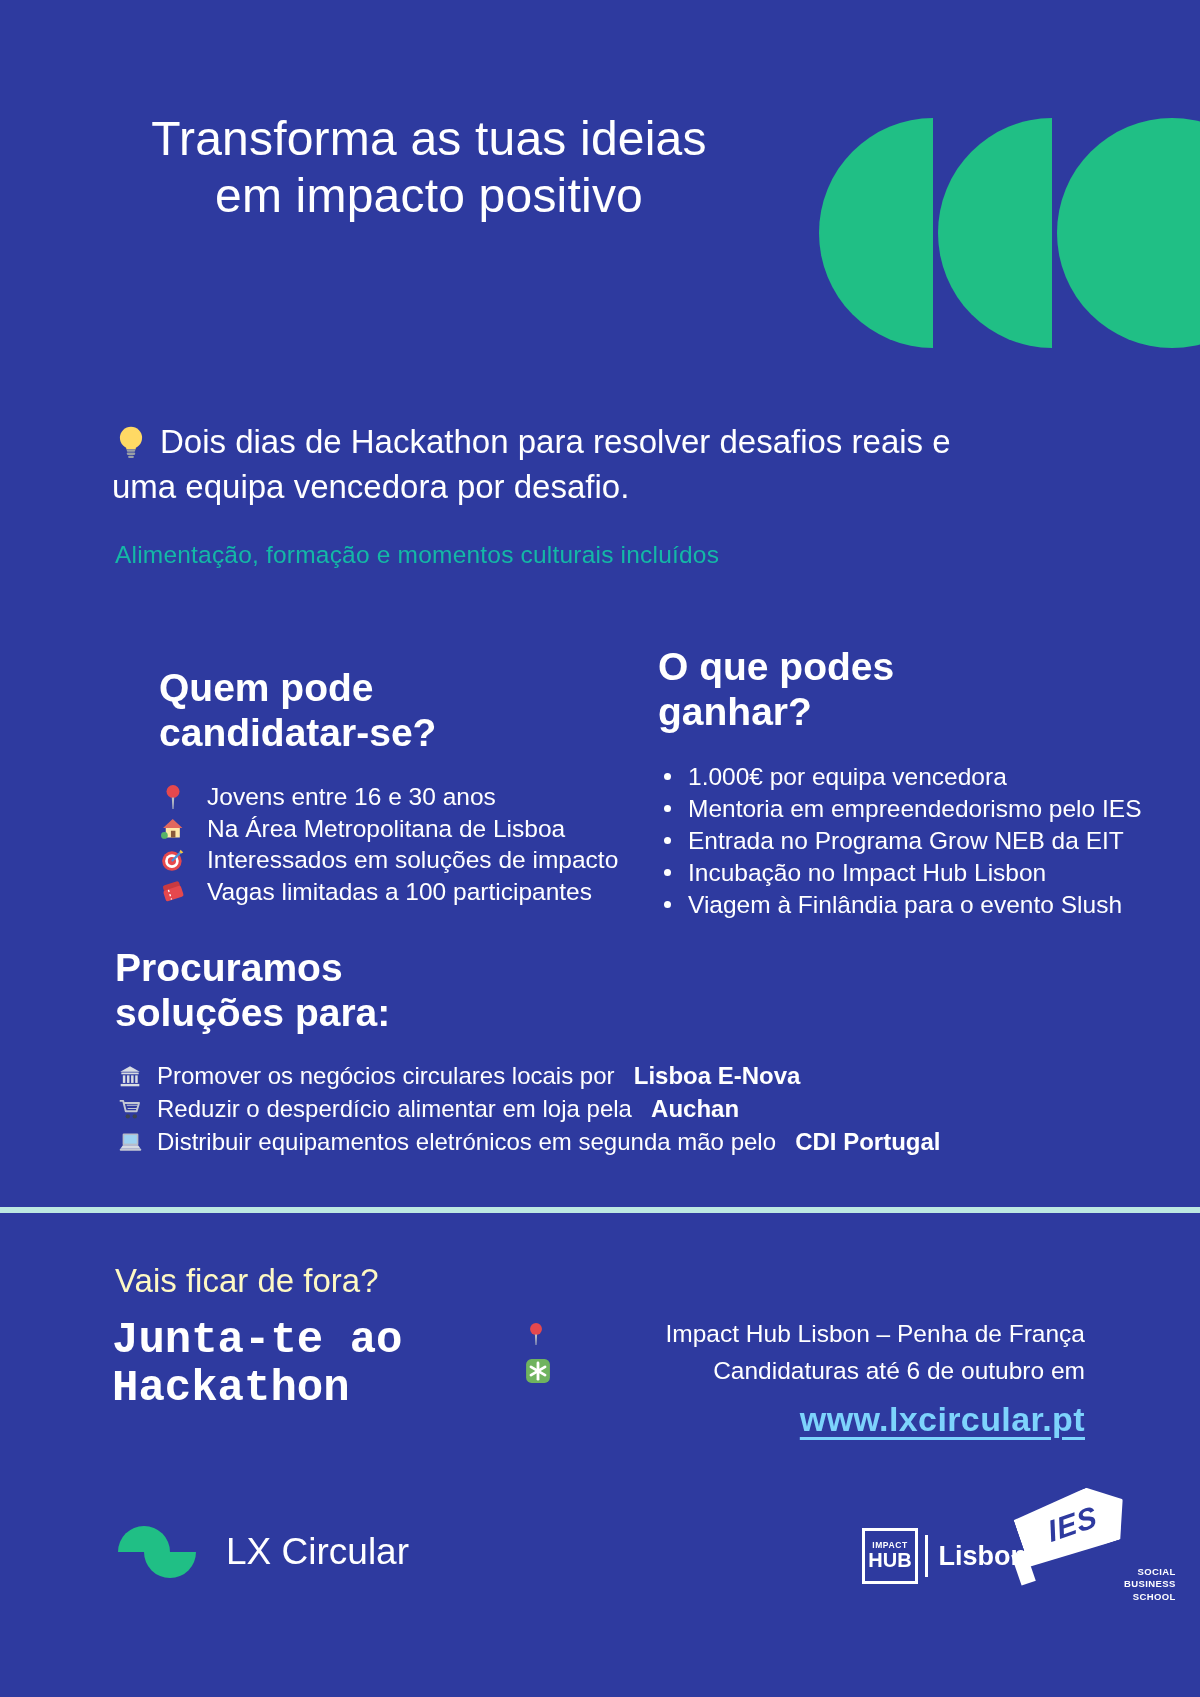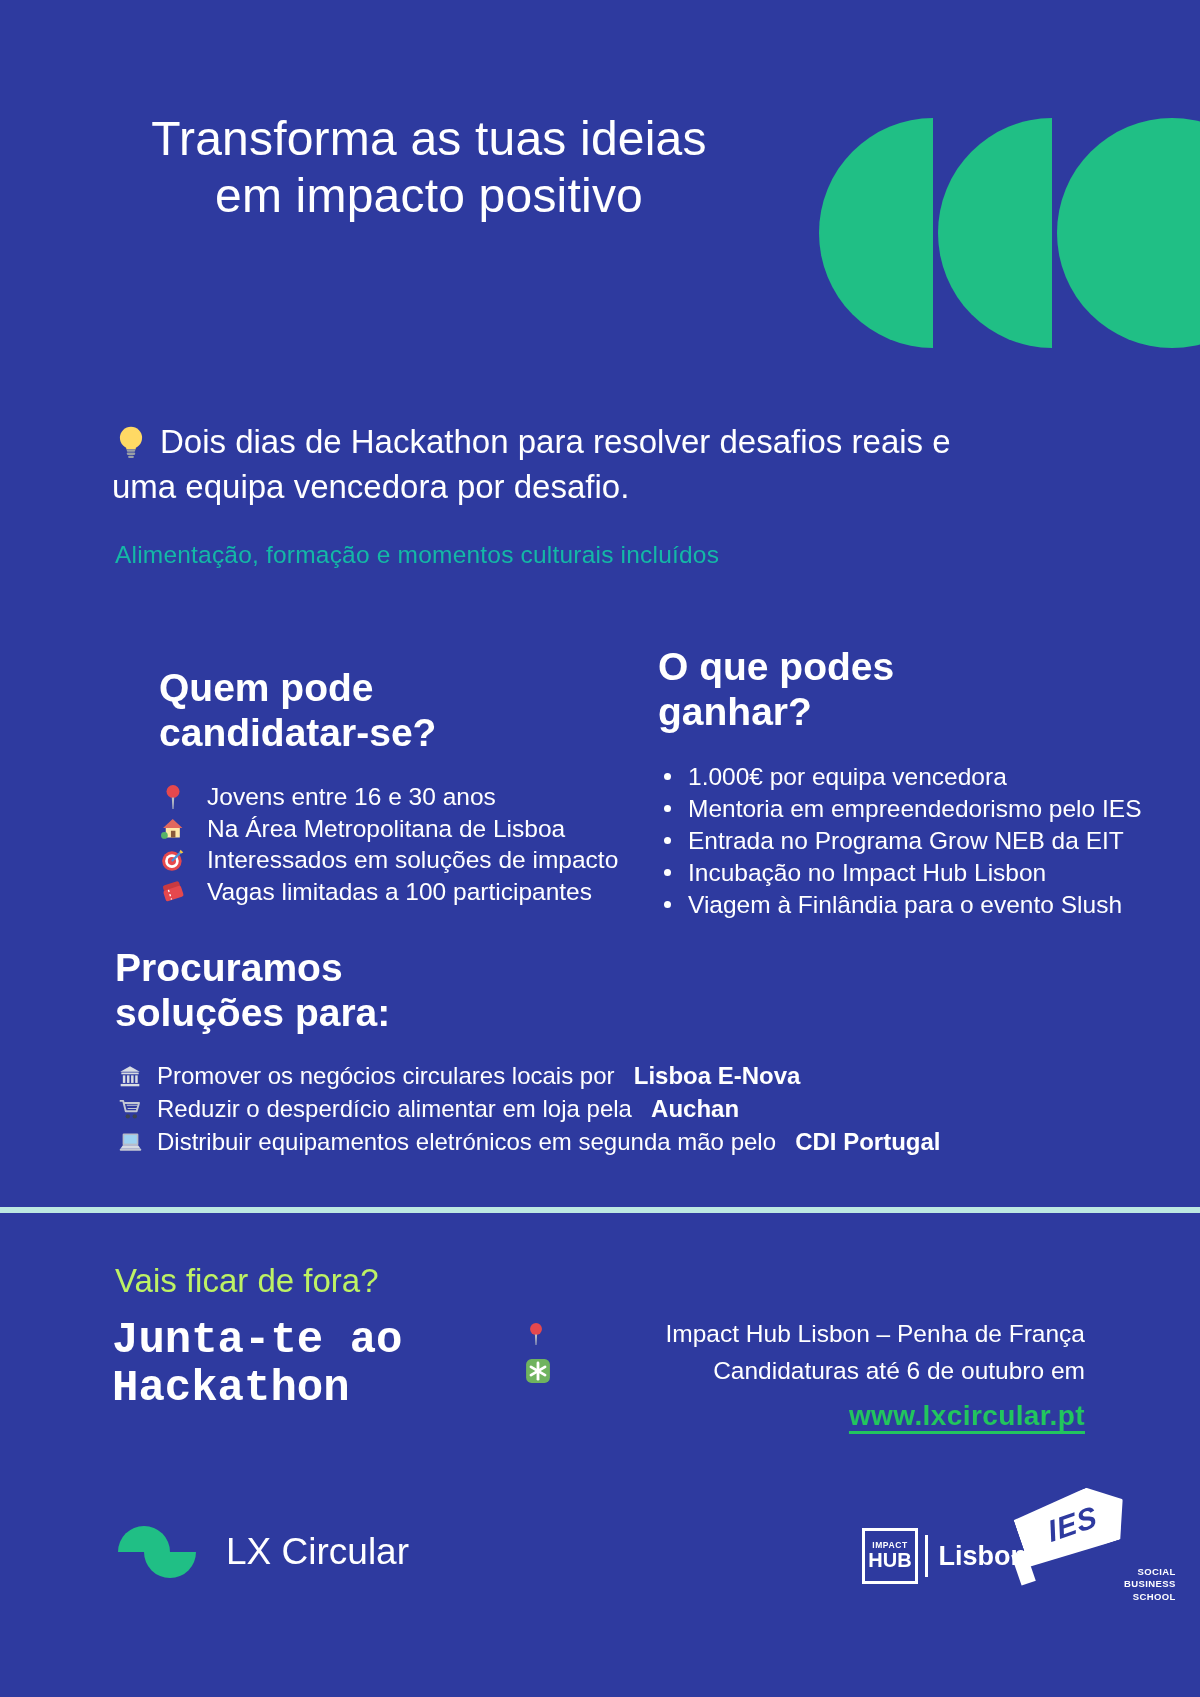--- a/index.html
+++ b/index.html
@@ -42,26 +42,26 @@
   
   .solutions{position:absolute;left:115px;top:946px;width:900px;}
   .solutions .col-heading{width:320px;}
   .sol-list{margin-top:24px;}
   .sol-row{display:flex;align-items:center;gap:12px;height:33px;font-size:24px;}
   .sol-row .icon{width:30px;display:flex;justify-content:center;flex:0 0 30px;}
   .partner{font-weight:700;margin-left:.3em;}
   
   .divider{position:absolute;left:0;top:1207px;width:1200px;height:6px;background:var(--divider);}
   
-  .kicker{position:absolute;left:115px;top:1262px;font-size:33px;font-weight:400;color:#bef264;}
+  .kicker{position:absolute;left:115px;top:1262px;font-size:33px;font-weight:400;color:#fef9c3;}
   .cta{position:absolute;left:112px;top:1316px;width:440px;font-size:44px;font-weight:600;line-height:1.1;font-family:Liberation Mono, monospace;}
   .event-info{position:absolute;right:115px;top:1320px;width:560px;text-align:right;}
   .event-date{font-size:35px;font-weight:600;margin-bottom:16px;letter-spacing:.3px;}
   .event-line{display:flex;justify-content:space-between;align-items:center;gap:10px;font-size:24.5px;margin-bottom:9px;}
-  .event-url{display:inline-block;margin-top:6px;font-size:28px;font-weight:700;color:#22c55e;
+  .event-url{display:inline-block;margin-top:6px;font-size:34px;font-weight:700;color:#7dd3fc;
     text-decoration:underline;text-underline-offset:6px;text-decoration-thickness:2.5px;letter-spacing:.4px;}
   
   .brand{position:absolute;left:118px;top:1520px;display:flex;align-items:center;gap:30px;height:64px;}
   .brand-mark{position:relative;width:78px;height:52px;flex:0 0 78px;}
   .half-top{position:absolute;left:0;top:0;width:52px;height:26px;background:var(--green);border-radius:26px 26px 0 0;}
   .half-bottom{position:absolute;right:0;top:26px;width:52px;height:26px;background:var(--green);border-radius:0 0 26px 26px;}
   .brand-name{font-size:37px;font-weight:500;}
   
   .ih-logo{position:absolute;left:862px;top:1528px;display:flex;align-items:center;}
   .ih-box{width:56px;height:56px;border:3px solid #fff;display:flex;flex-direction:column;align-items:center;justify-content:center;}

